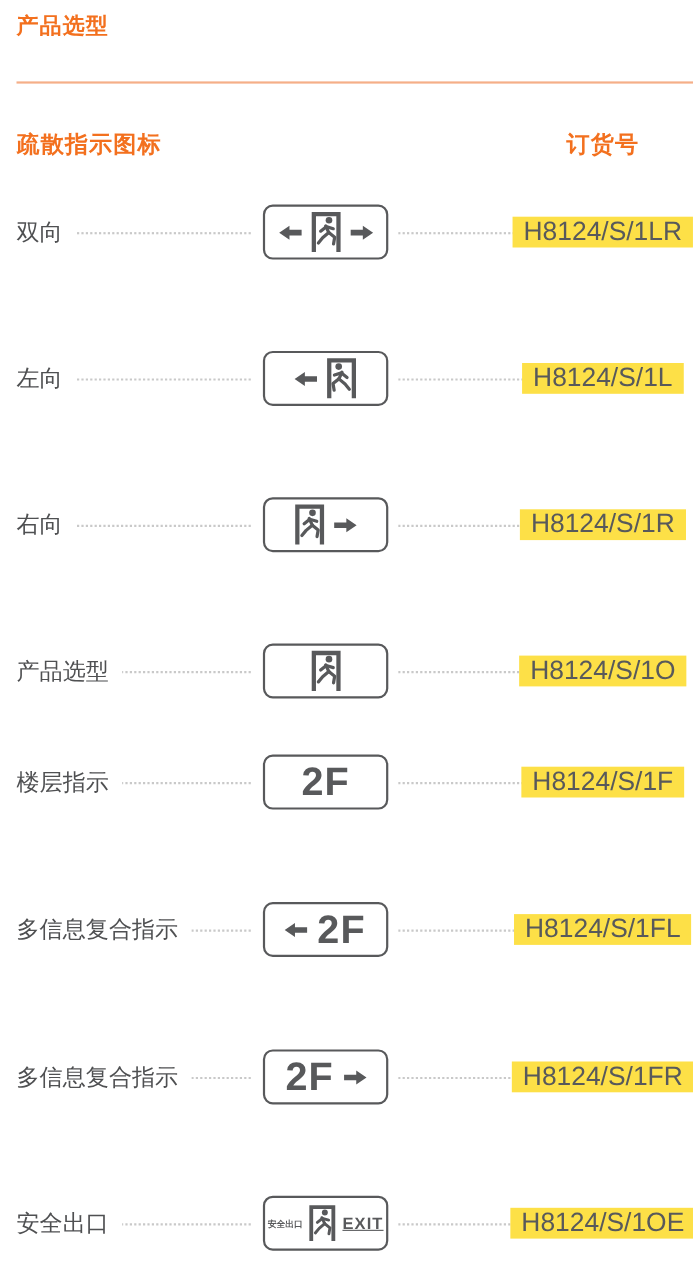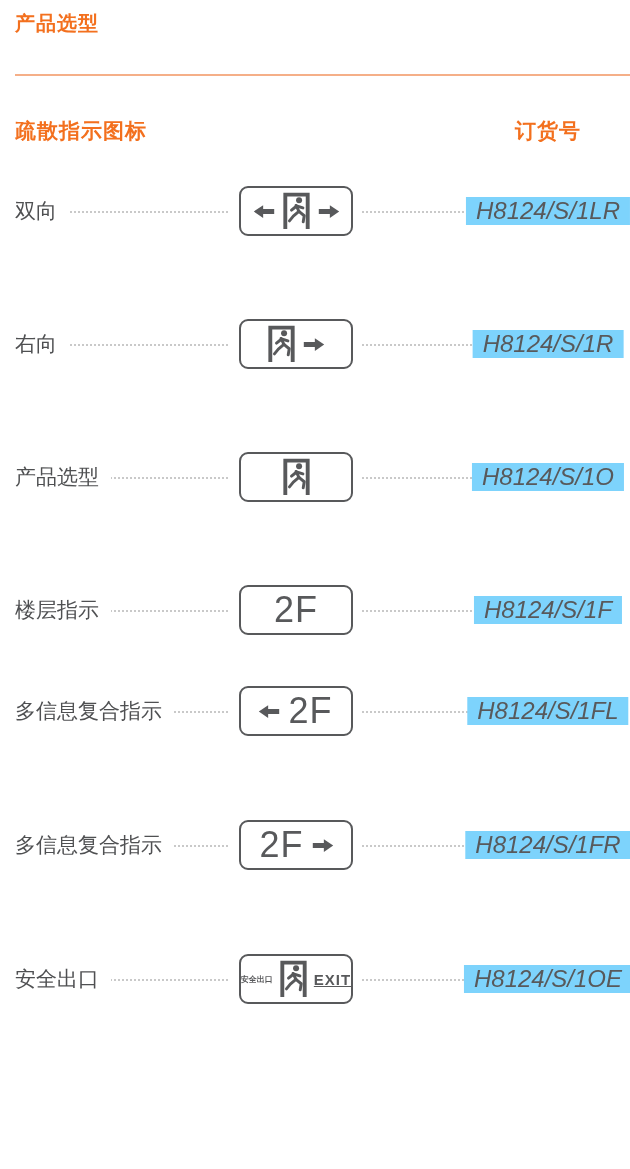--- a/index.html
+++ b/index.html
@@ -50,27 +50,27 @@
     position:absolute; left:296px; top:50%; transform:translate(-50%,-50%);
     background:#fff; padding:0 9px; z-index:1;
   }
   .iconbox {
     width:114px; height:50px; background:#fff;
     border:2.5px solid var(--icon-gray,#58595B); border-radius:9px;
     display:flex; align-items:center; justify-content:center; gap:5px;
   }
   .order-code {
     position:absolute; left:548px; top:50%; transform:translate(-50%,-50%);
-    background:#7dd3fc; padding:0 10px; z-index:1;
-    font-size:24px; color:var(--text-gray,#58595B); white-space:nowrap;font-style:italic;
+    background:#fde047; padding:0 10px; z-index:1;
+    font-size:24px; color:var(--text-gray,#58595B); white-space:nowrap;
   }
   .arrow { width:24px; height:17px; flex:0 0 auto; }
   .man { height:38px; width:31px; flex:0 0 auto; }
   .t2f {
-    font-size:36px; font-weight:normal; line-height:1; letter-spacing:1px;
+    font-size:36px; font-weight:bold; line-height:1; letter-spacing:1px;
     color:var(--icon-gray,#58595B); padding:0 2px;text-align:center;
   }
   .tcn { font-size:8px; font-weight:bold; color:var(--icon-gray,#58595B); white-space:nowrap; }
   .texit { font-size:15px; font-weight:bold; letter-spacing:1px; color:var(--icon-gray,#58595B);text-decoration:underline; }
   .row:nth-of-type(8) .man { height:34px; width:28px; }
   .row:nth-of-type(8) .iconbox { gap:4px; }
 </style>
 </head>
 <body style="--accent: #F3701E; --divider: #F5AF88; --icon-gray: #58595B; --text-gray: #58595B; --dot-gray: #C9C9C9;">
 
@@ -103,20 +103,45 @@
   </svg>
           <svg class="arrow" viewBox="0 0 28 20">
             <path d="M2,7 H15 V2.5 L26,10 L15,17.5 V13 H2 Z" fill="#58595B"></path>
           </svg>
         </div>
       </div>
       <span class="order-code">H8124/S/1LR</span>
     </div>
     <div class="row">
       <div class="leader"></div>
+      <span class="row-label">左向</span>
+      <div class="icon-wrap">
+        <div class="iconbox">
+          <svg class="arrow" viewBox="0 0 28 20">
+            <path d="M26,7 H13 V2.5 L2,10 L13,17.5 V13 H26 Z" fill="#58595B"></path>
+          </svg>
+          <svg class="man" viewBox="0 0 36 44">
+    <g transform="translate(36,0) scale(-1,1)">
+      <path d="M5,43 V3 H31 V43" fill="none" stroke="#58595B" stroke-width="4.5"></path>
+      <circle cx="21" cy="9.5" r="3.5" fill="#58595B"></circle>
+      <g fill="none" stroke="#58595B" stroke-width="3.4" stroke-linecap="round" stroke-linejoin="round">
+        <path d="M17.5,15.5 L20.8,22.5"></path>
+        <path d="M18,16.2 L25.5,18.4"></path>
+        <path d="M17.8,16.5 L12.2,21"></path>
+        <path d="M20.8,22.5 L27,27.5 L25.8,34.5"></path>
+        <path d="M20.8,22.5 L14.3,28 L9.8,33.5"></path>
+      </g>
+    </g>
+  </svg>
+        </div>
+      </div>
+      <span class="order-code">H8124/S/1L</span>
+    </div>
+    <div class="row">
+      <div class="leader"></div>
       <span class="row-label">右向</span>
       <div class="icon-wrap">
         <div class="iconbox">
           <svg class="man" viewBox="0 0 36 44">
     <g>
       <path d="M5,43 V3 H31 V43" fill="none" stroke="#58595B" stroke-width="4.5"></path>
       <circle cx="21" cy="9.5" r="3.5" fill="#58595B"></circle>
       <g fill="none" stroke="#58595B" stroke-width="3.4" stroke-linecap="round" stroke-linejoin="round">
         <path d="M17.5,15.5 L20.8,22.5"></path>
         <path d="M18,16.2 L25.5,18.4"></path>

